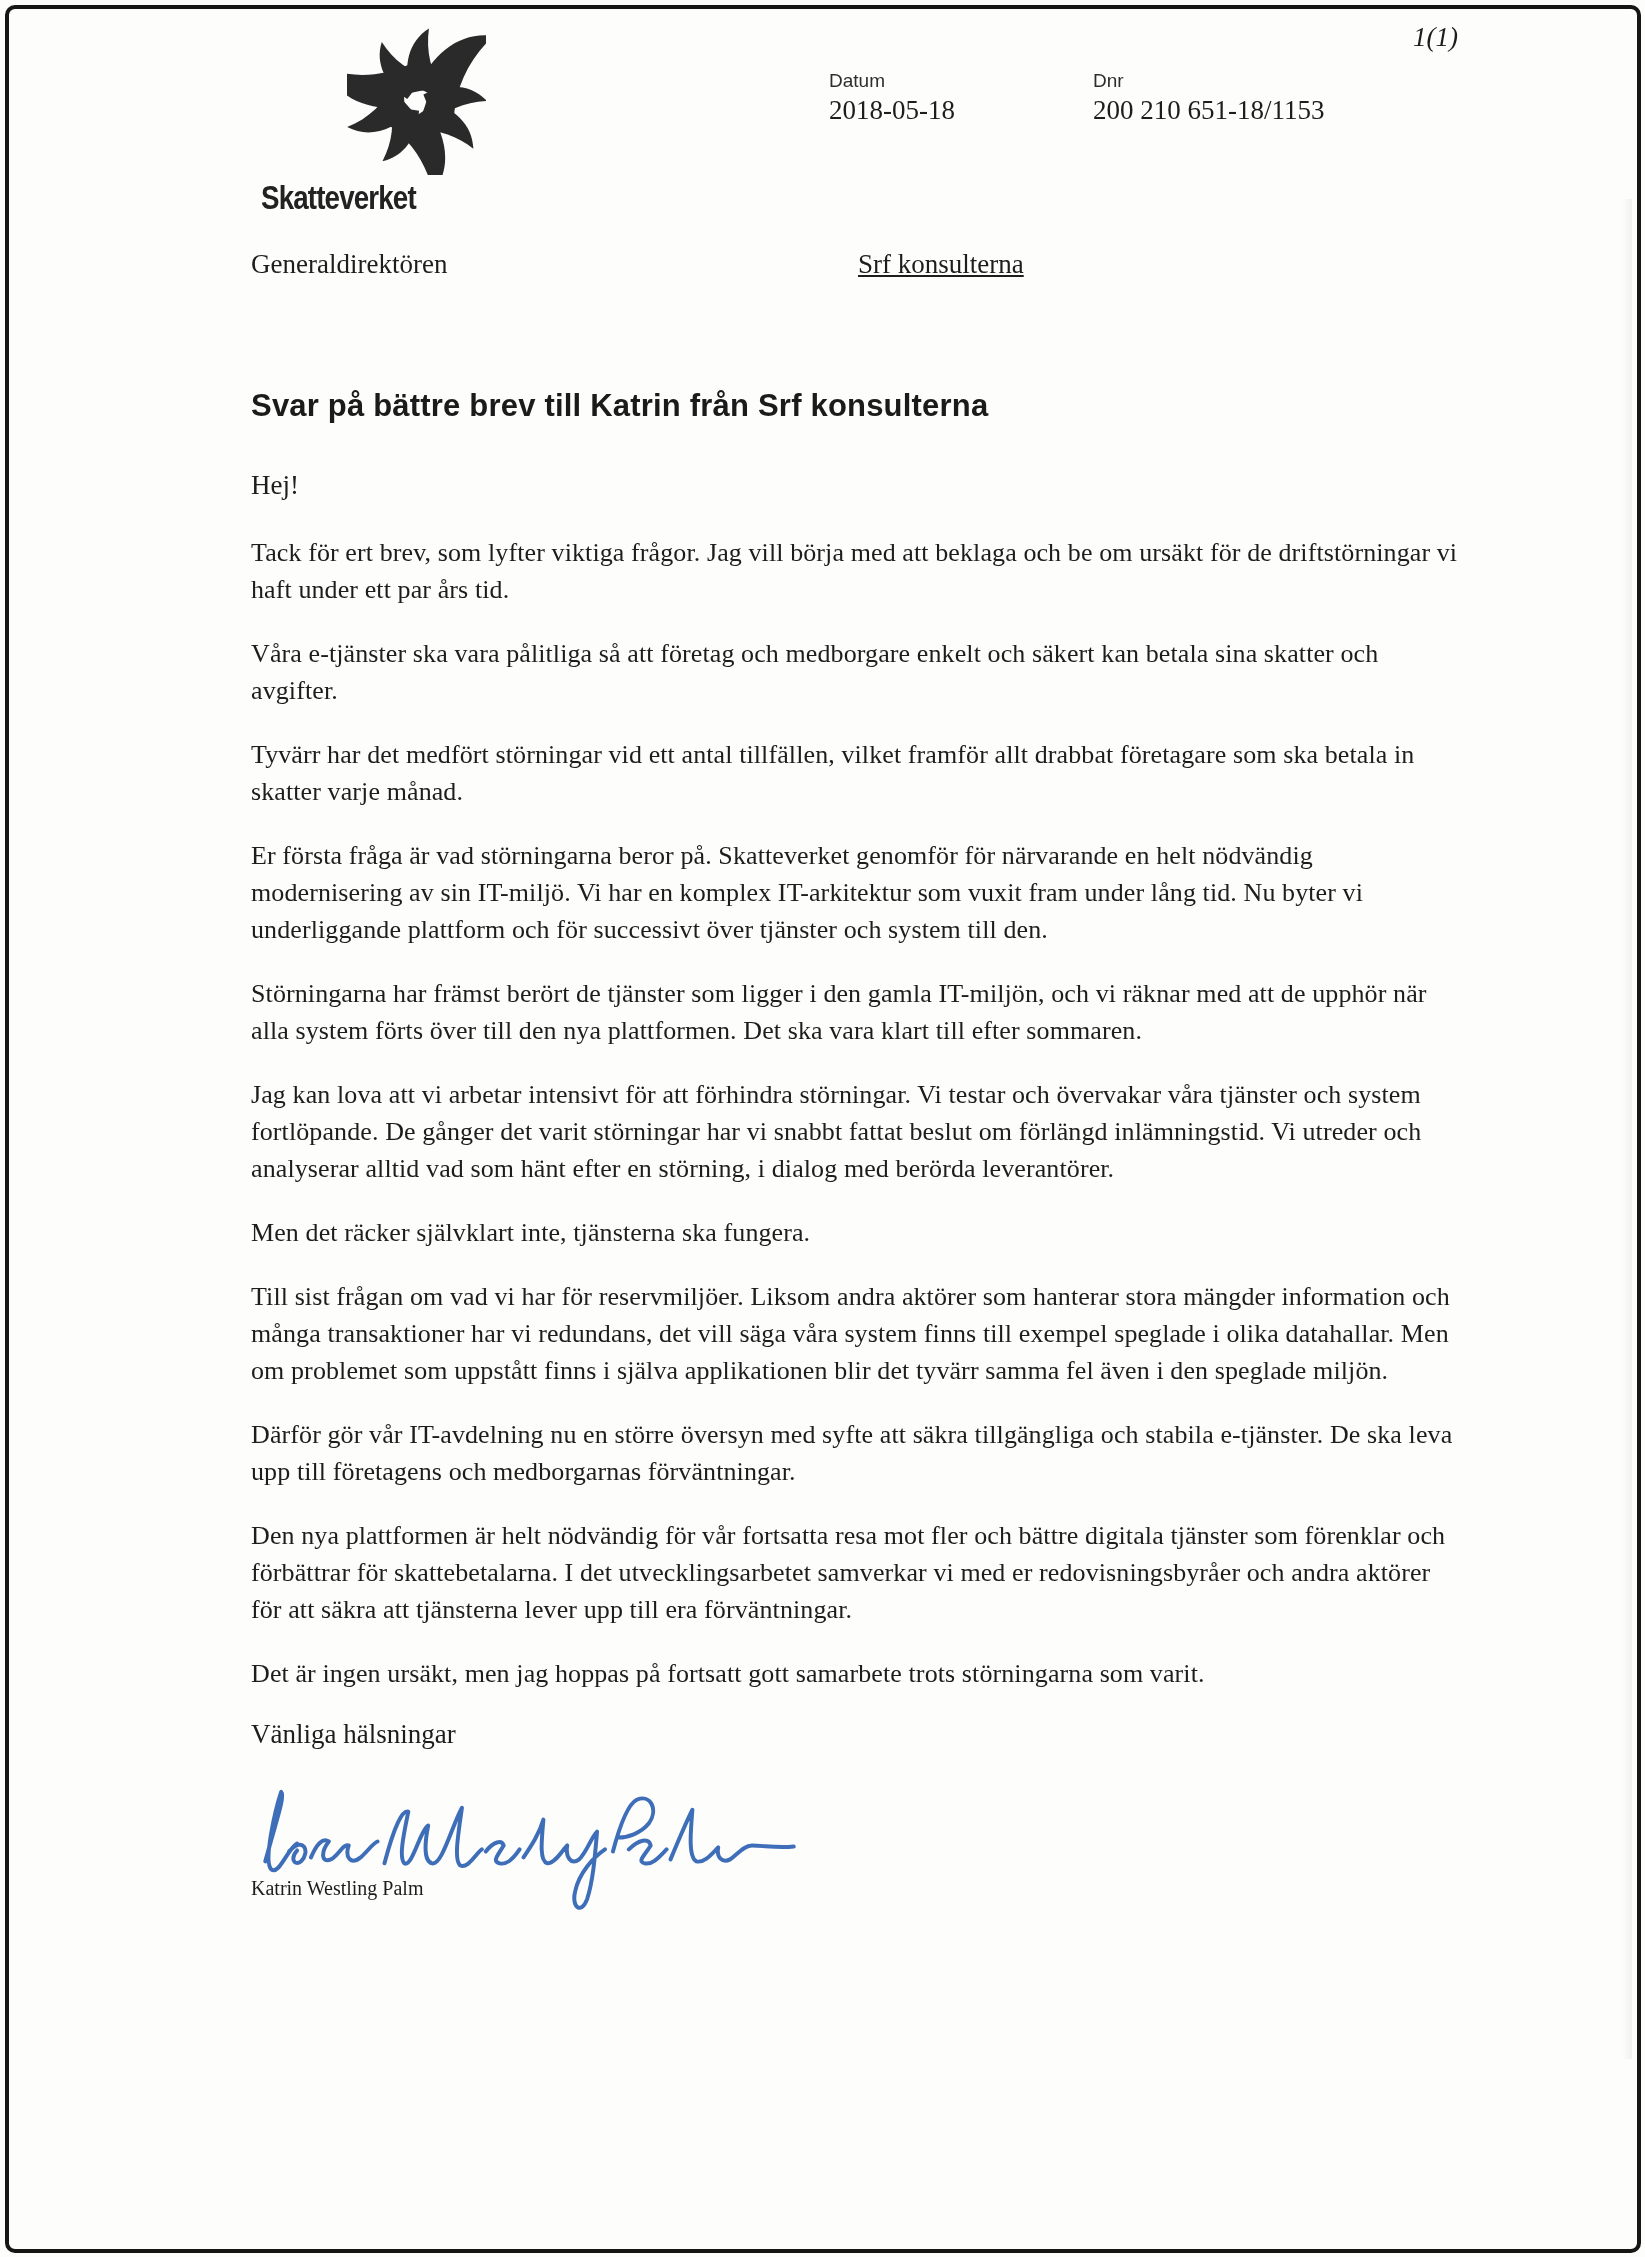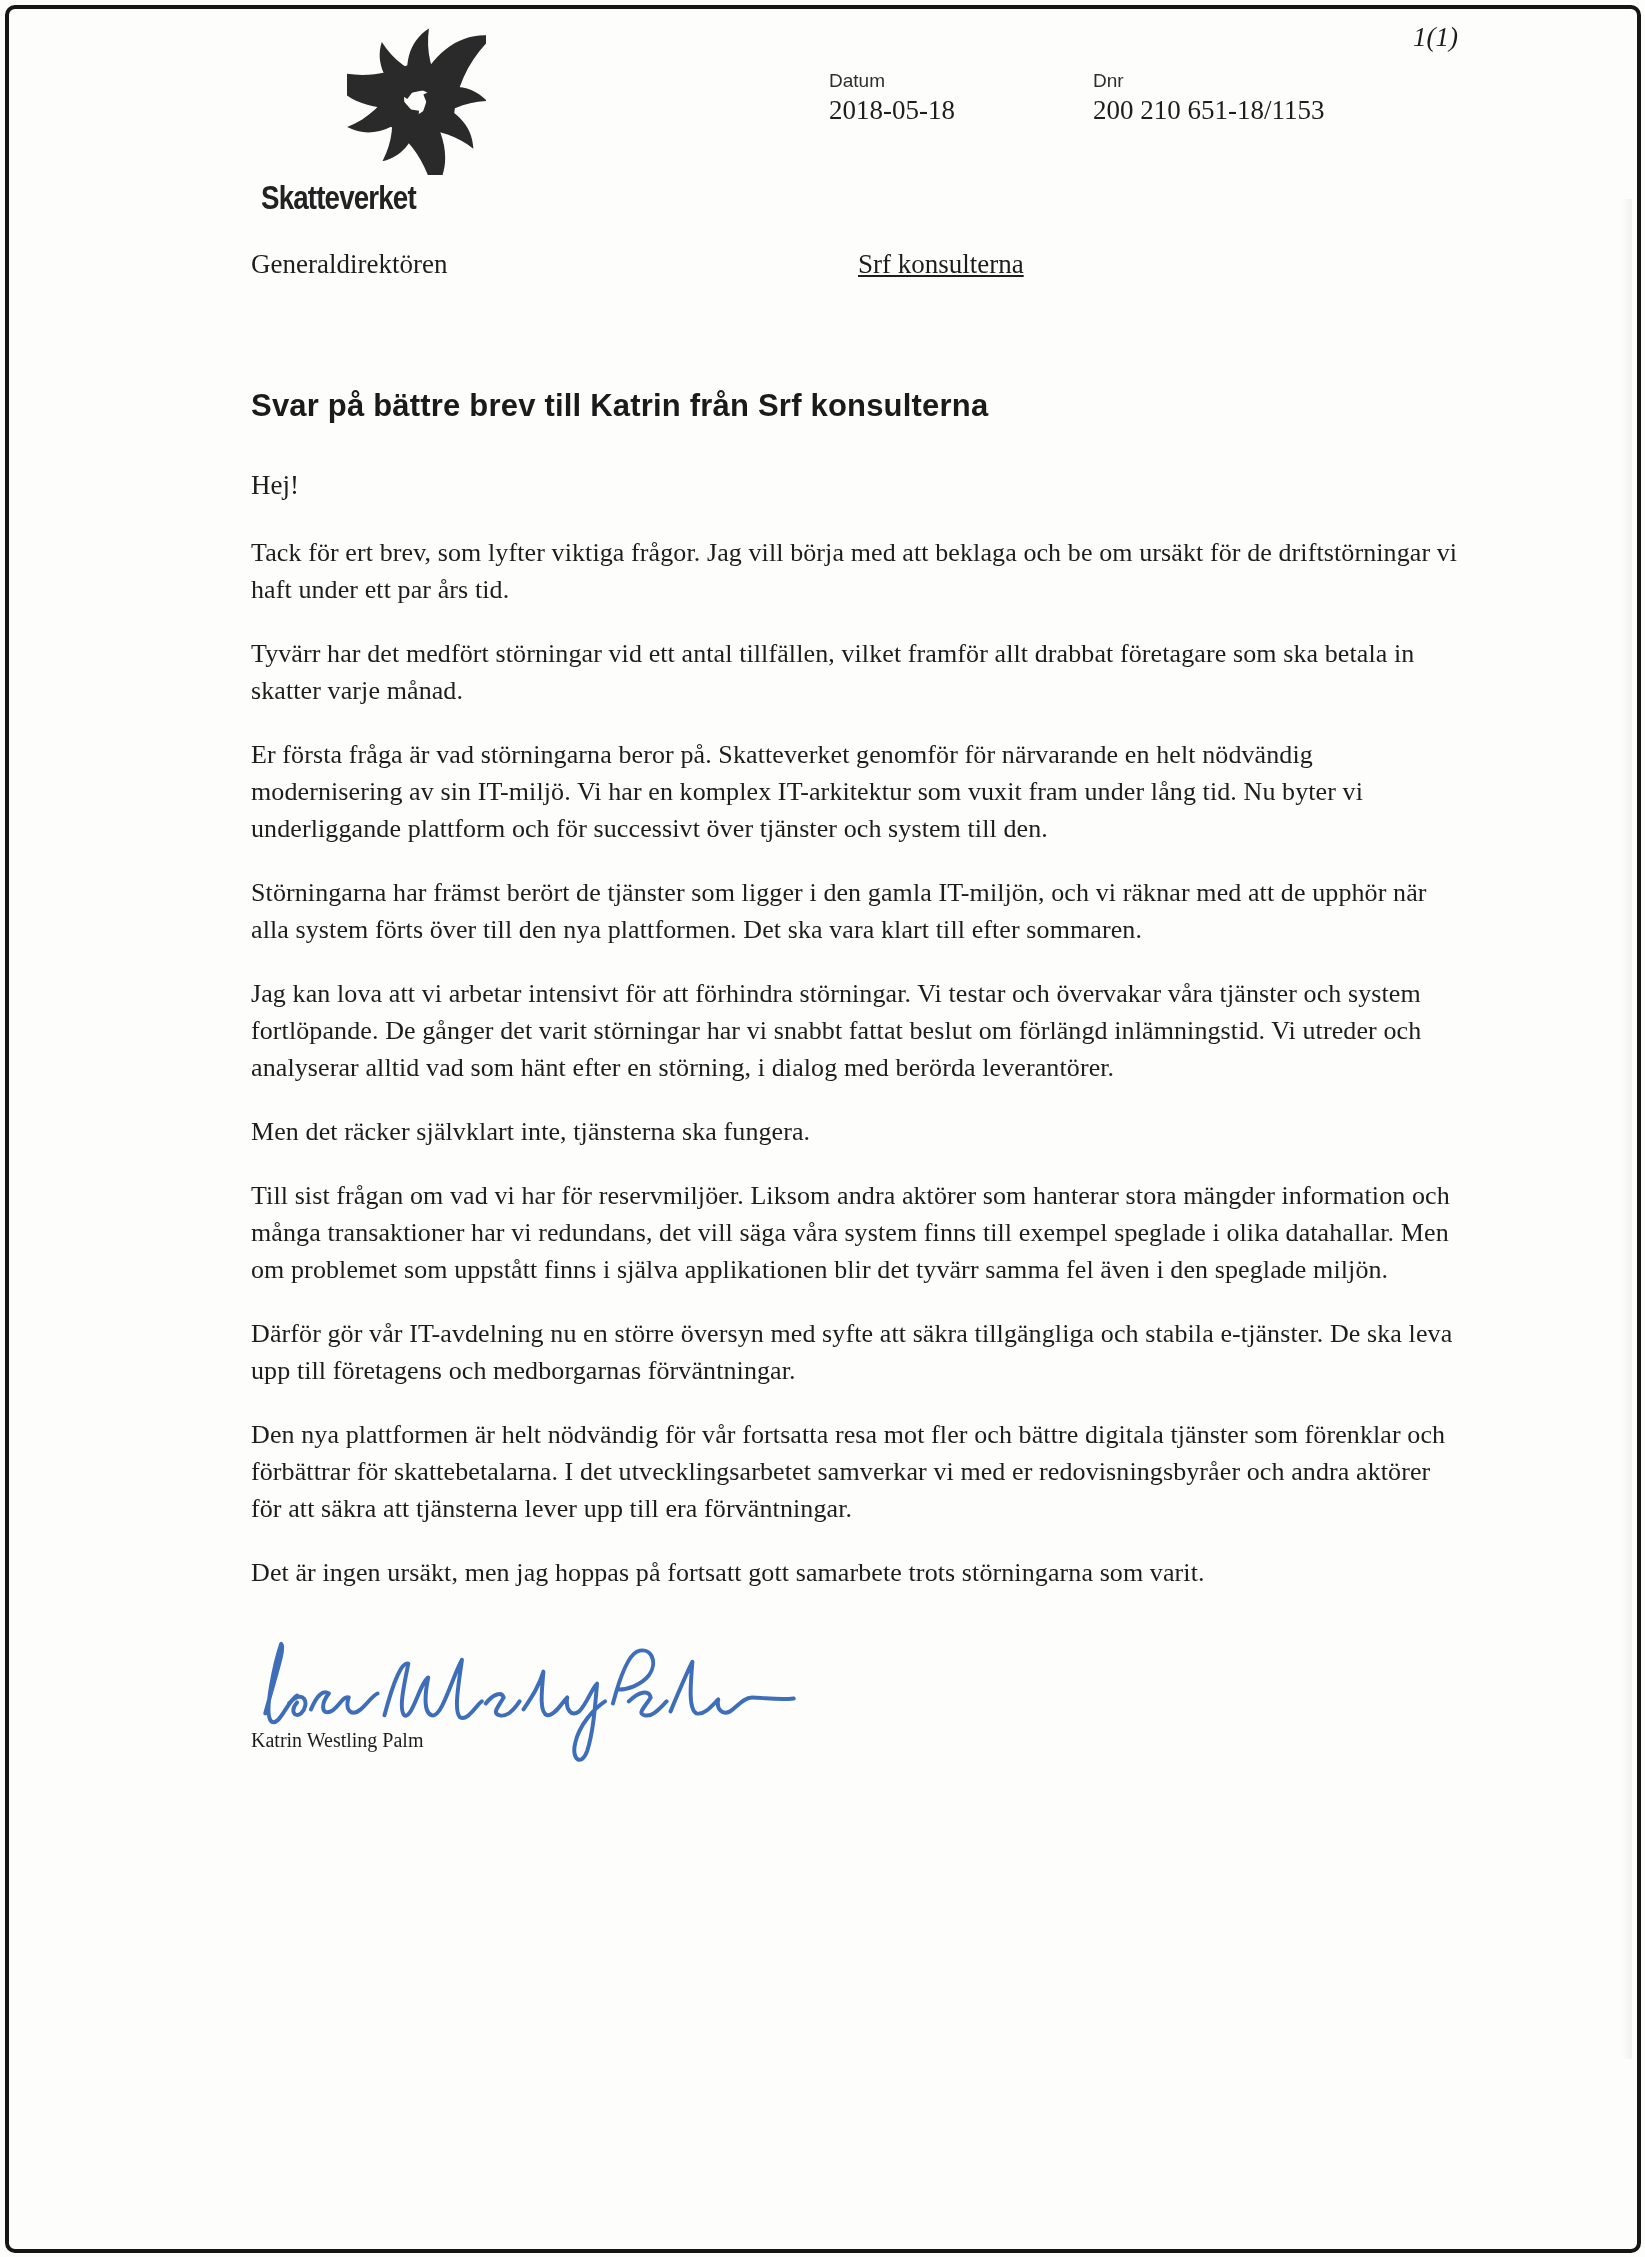--- a/index.html
+++ b/index.html
@@ -127,31 +127,33 @@
 
   <div class="sender">Generaldirektören</div>
   <div class="recipient">Srf konsulterna</div>
 
   <div class="letter">
     <h1 class="letter-title">Svar på bättre brev till Katrin från Srf konsulterna</h1>
     <div class="greeting">Hej!</div>
 
     <div id="paragraphs">
         <p class="body-par">Tack för ert brev, som lyfter viktiga frågor. Jag vill börja med att beklaga och be om ursäkt för de driftstörningar vi haft under ett par års tid.</p>
+        <p class="body-par">Våra e-tjänster ska vara pålitliga så att företag och medborgare enkelt och säkert kan betala sina skatter och avgifter.</p>
         <p class="body-par">Tyvärr har det medfört störningar vid ett antal tillfällen, vilket framför allt drabbat företagare som ska betala in skatter varje månad.</p>
         <p class="body-par">Er första fråga är vad störningarna beror på. Skatteverket genomför för närvarande en helt nödvändig modernisering av sin IT-miljö. Vi har en komplex IT-arkitektur som vuxit fram under lång tid. Nu byter vi underliggande plattform och för successivt över tjänster och system till den.</p>
         <p class="body-par">Störningarna har främst berört de tjänster som ligger i den gamla IT-miljön, och vi räknar med att de upphör när alla system förts över till den nya plattformen. Det ska vara klart till efter sommaren.</p>
         <p class="body-par">Jag kan lova att vi arbetar intensivt för att förhindra störningar. Vi testar och övervakar våra tjänster och system fortlöpande. De gånger det varit störningar har vi snabbt fattat beslut om förlängd inlämningstid. Vi utreder och analyserar alltid vad som hänt efter en störning, i dialog med berörda leverantörer.</p>
         <p class="body-par">Men det räcker självklart inte, tjänsterna ska fungera.</p>
         <p class="body-par">Till sist frågan om vad vi har för reservmiljöer. Liksom andra aktörer som hanterar stora mängder information och många transaktioner har vi redundans, det vill säga våra system finns till exempel speglade i olika datahallar. Men om problemet som uppstått finns i själva applikationen blir det tyvärr samma fel även i den speglade miljön.</p>
         <p class="body-par">Därför gör vår IT-avdelning nu en större översyn med syfte att säkra tillgängliga och stabila e-tjänster. De ska leva upp till företagens och medborgarnas förväntningar.</p>
         <p class="body-par">Den nya plattformen är helt nödvändig för vår fortsatta resa mot fler och bättre digitala tjänster som förenklar och förbättrar för skattebetalarna. I det utvecklingsarbetet samverkar vi med er redovisningsbyråer och andra aktörer för att säkra att tjänsterna lever upp till era förväntningar.</p>
         <p class="body-par">Det är ingen ursäkt, men jag hoppas på fortsatt gott samarbete trots störningarna som varit.</p>
       </div>
 
+    <div class="closing">Vänliga hälsningar</div>
 
     <div class="signature-wrap">
       <svg width="557" height="149" viewBox="0 0 560 150" aria-hidden="true">
         <g fill="none" stroke="#2f62b4" stroke-width="4" stroke-linecap="round" stroke-linejoin="round" opacity="0.92">
           <path d="M14,96 C26,52 34,30 30,26 C24,44 12,96 20,104 C28,110 36,84 46,78 M38,86 C52,70 60,86 50,96 C43,101 39,93 46,85 M60,92 C66,78 72,72 78,76 C70,86 70,98 80,94 C88,90 92,78 98,80 C94,92 100,100 110,92 C118,85 122,78 127,76"></path>
           <path d="M134,98 C144,60 152,44 158,46 C154,66 148,92 154,98 C162,102 170,64 178,60 C174,80 174,96 182,98 C192,100 202,60 212,42 C208,70 204,94 210,100 C218,104 226,88 232,84 M236,86 C244,76 252,74 254,80 C248,90 242,96 250,98 C258,100 266,90 270,84 M274,92 C282,80 290,68 294,54 C292,76 290,96 298,98 C306,98 312,86 318,80 C316,92 322,100 330,94 C338,86 342,72 348,66 C346,90 344,116 338,134 C332,150 322,142 326,126 C330,108 344,92 356,84"></path>
           <path d="M364,86 C372,56 380,38 388,34 C402,28 410,44 400,58 C392,68 378,72 370,72 M380,84 C390,74 400,72 402,80 C396,90 388,96 396,98 C404,100 412,90 418,84 M422,94 C432,70 440,52 444,44 C442,68 440,92 448,96 C456,98 464,88 470,82 C468,92 474,98 482,94 C490,88 496,80 504,80 C516,80 530,83 546,81"></path>
         </g>
       </svg>
     </div>

